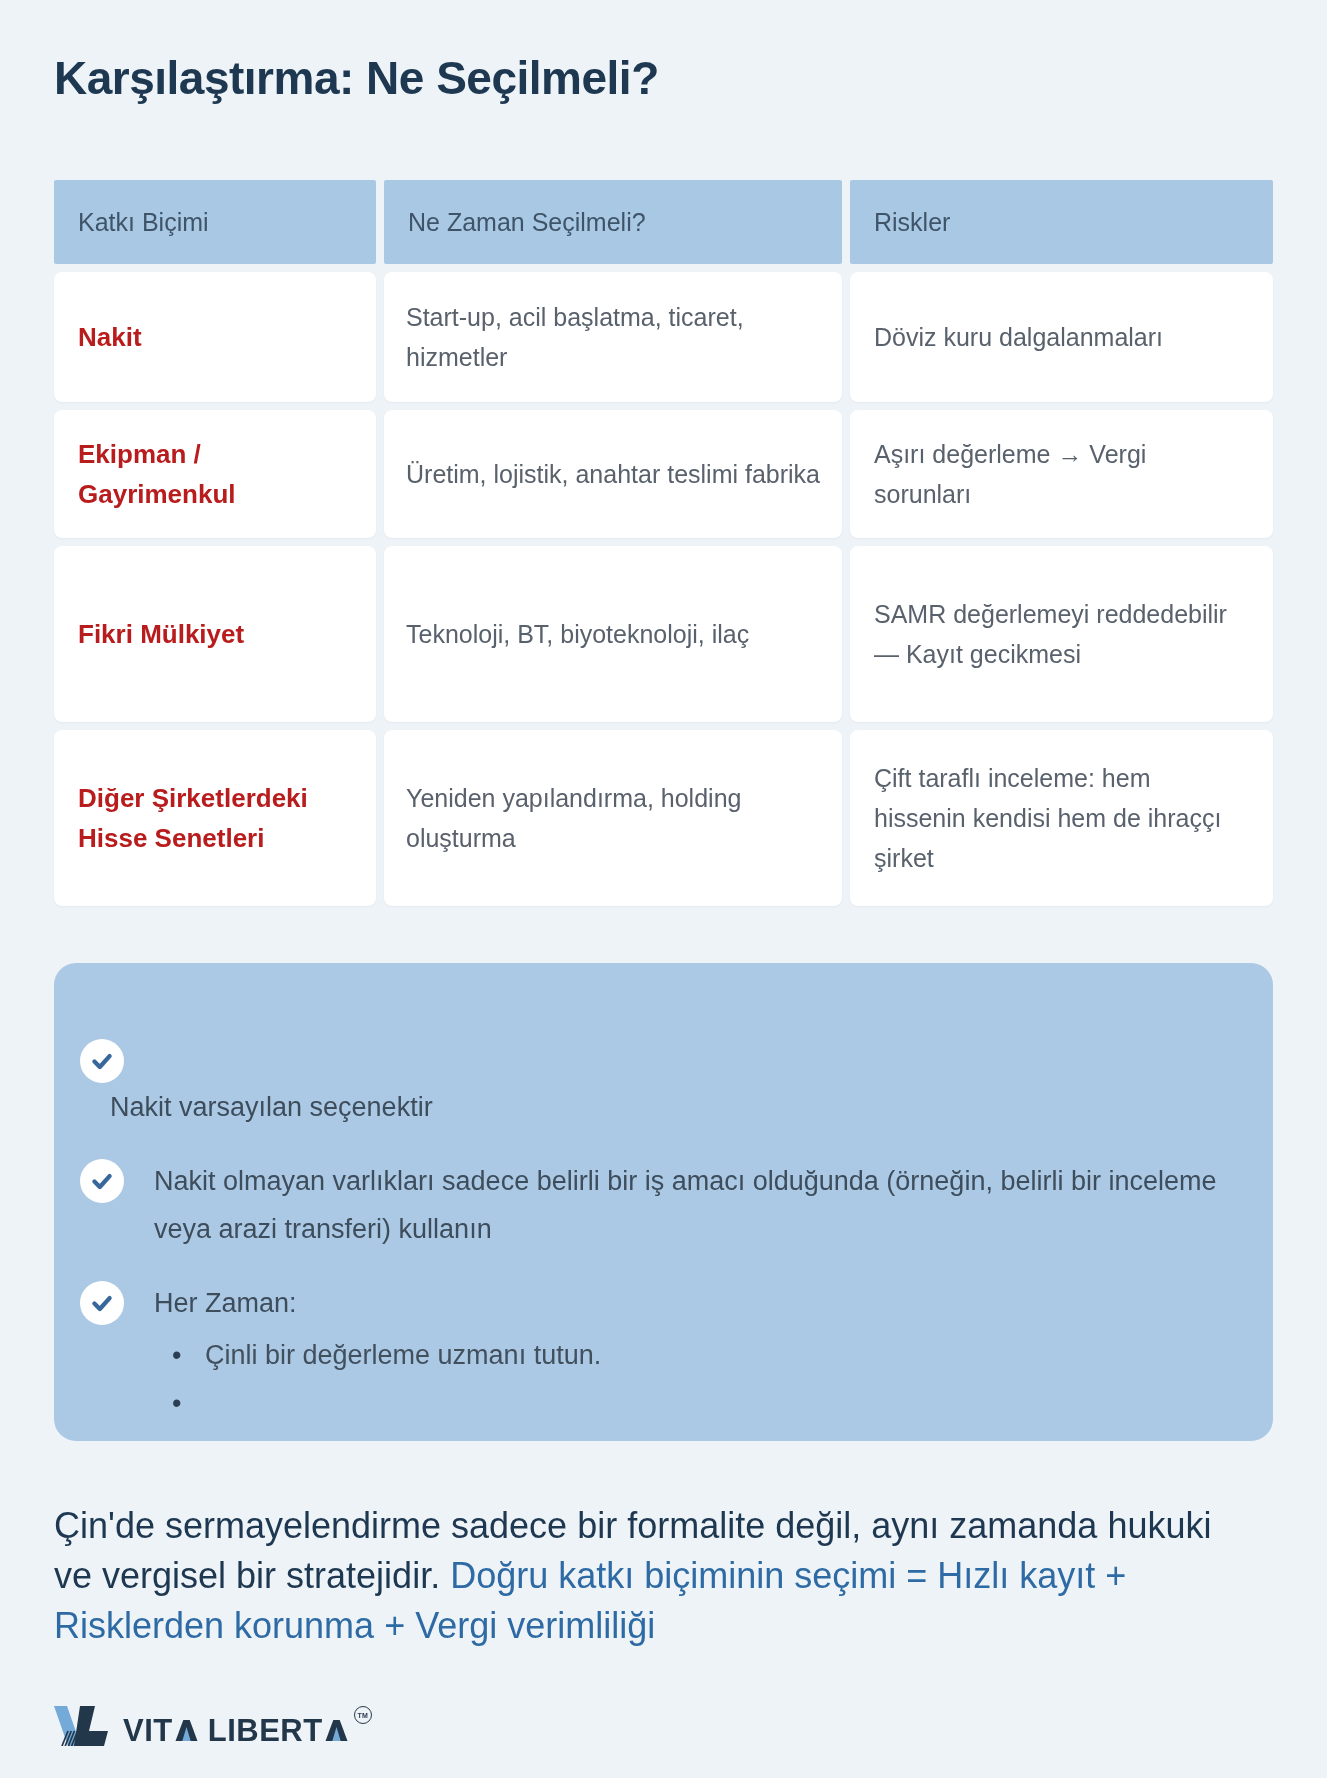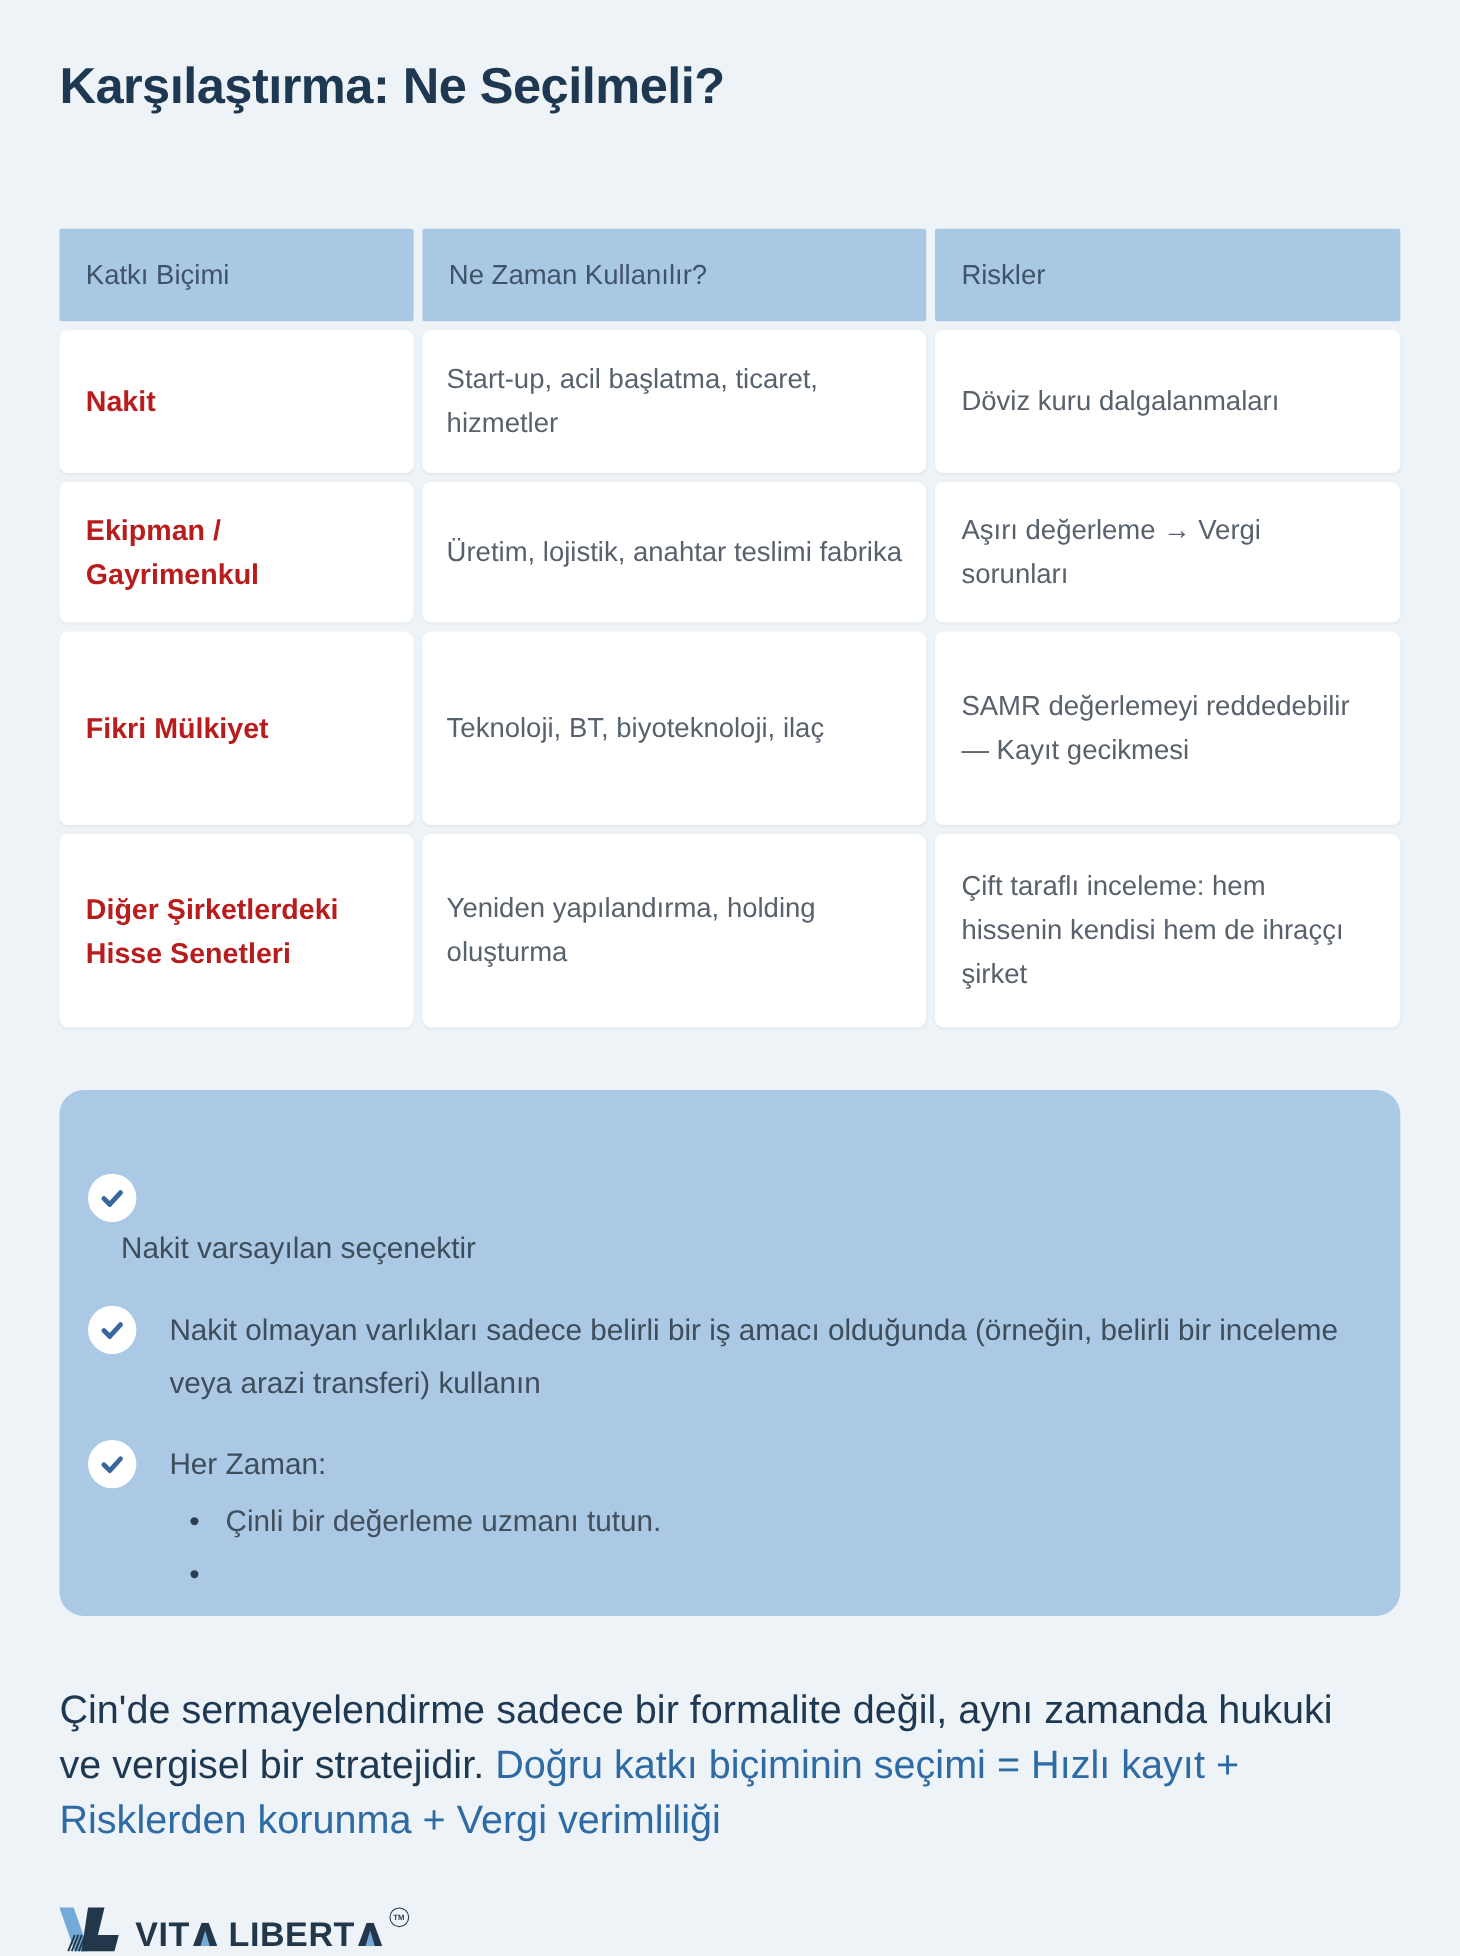--- a/index.html
+++ b/index.html
@@ -16,21 +16,21 @@
     overflow:hidden;
   }
   .title{
     margin:0;
     font-size:46px;line-height:52px;
     font-weight:700;color:#1d3850;
     letter-spacing:-0.5px;
   }
   
   .table{
-    margin-top:104px;
+    margin-top:76px;
     display:grid;
     grid-template-columns:322px 458px 1fr;
     grid-template-rows:84px 130px 128px 176px 176px;
     gap:8px;
   }
   .trow{display:contents;}
   .hcell{
     background:#a9c8e3;
     border-radius:2px;
     display:flex;align-items:center;
@@ -106,21 +106,21 @@
 <body>
 
 <div class="page">
 
   <h1 class="title">Karşılaştırma: Ne Seçilmeli?</h1>
 
   <div class="table">
 
     <div class="trow">
       <div class="hcell">Katkı Biçimi</div>
-      <div class="hcell">Ne Zaman Kullanılır?</div>
+      <div class="hcell">Ne Zaman Seçilmeli?</div>
       <div class="hcell">Riskler</div>
     </div>
 
     <div class="trow">
       <div class="cell form">Nakit</div>
       <div class="cell when">Start-up, acil başlatma, ticaret, hizmetler</div>
       <div class="cell risk">Döviz kuru dalgalanmaları</div>
     </div>
 
     <div class="trow">

